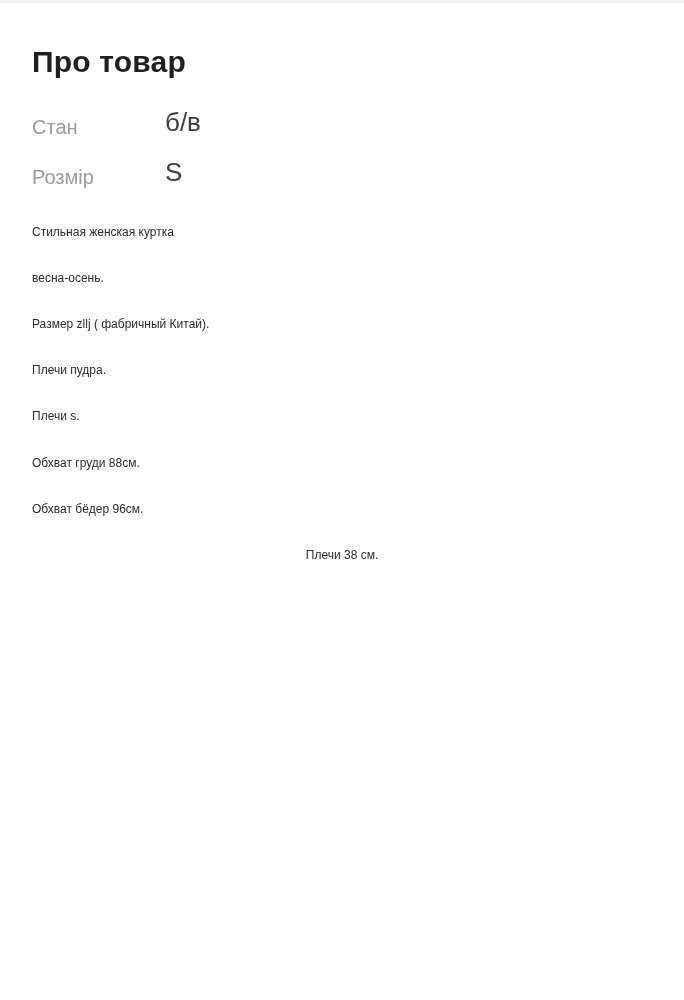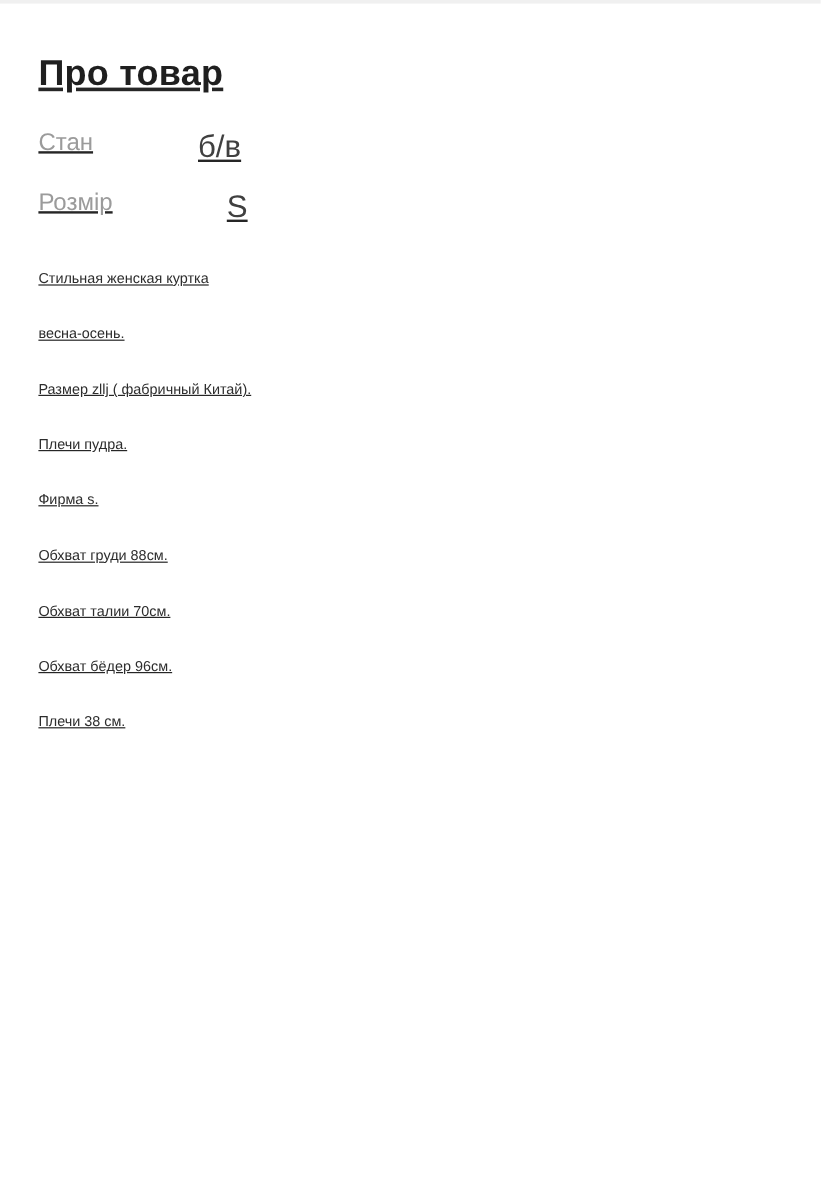--- a/index.html
+++ b/index.html
@@ -12,21 +12,20 @@
     background: #ffffff;
     font-family: "Liberation Sans", sans-serif;
     color: #262626;
     overflow: hidden;
   }
   .page {
     position: relative;
     width: 684px;
     height: 1000px;
     box-sizing: border-box;
-    text-decoration: underline;
   }
   .top-rule {
     position: absolute;
     top: 0;
     left: 0;
     width: 684px;
     height: 3px;
     background: #f0f0f0;
   }
   .content {
@@ -38,26 +37,25 @@
     letter-spacing: 0.2px;
     color: #1f1f1f;
     margin: 0 0 26px 0;
     line-height: 1.2;
   }
   .attrs {
     margin: 0 0 34px 0;
   }
   .attr-row {
     display: flex;
-    align-items: flex-start;
+    align-items: flex-end;
     margin-bottom: 16px;
   }
   .attr-row:last-child {
     margin-bottom: 0;
-    gap: 24px;
   }
   .attr-label {
     width: 133px;
     flex: 0 0 133px;
     font-size: 20px;
     color: #9b9b9b;
     line-height: 1.3;
   }
   .attr-value {
     font-size: 26px;
@@ -70,20 +68,21 @@
     font-size: 12px;
     color: #2d2d2d;
     line-height: 1.35;
   }
   .desc-line {
     margin: 0 0 30px 0;
     white-space: pre-wrap;
   }
   .desc-line:last-child {
     margin-bottom: 0;
+    text-align: center;
   }
 </style>
 </head>
 <body>
 
 <div class="page">
 
   <div class="top-rule"></div>
 
   <div class="content">
@@ -102,21 +101,20 @@
         <a class="attr-value">S</a>
       </div>
 
     </div>
 
     <div class="description">
       <p class="desc-line">Стильная женская куртка</p>
       <p class="desc-line">весна-осень.</p>
       <p class="desc-line">Размер zllj ( фабричный Китай).</p>
       <p class="desc-line">Плечи пудра.</p>
-      <p class="desc-line">Фирма s.</p>
+      <p class="desc-line">Плечи s.</p>
       <p class="desc-line">Обхват груди 88см.</p>
-      <p class="desc-line">Обхват талии 70см.</p>
       <p class="desc-line">Обхват бёдер 96см.</p>
       <p class="desc-line">Плечи 38 см.</p>
     </div>
 
   </div>
 </div>
 
 </body></html>

